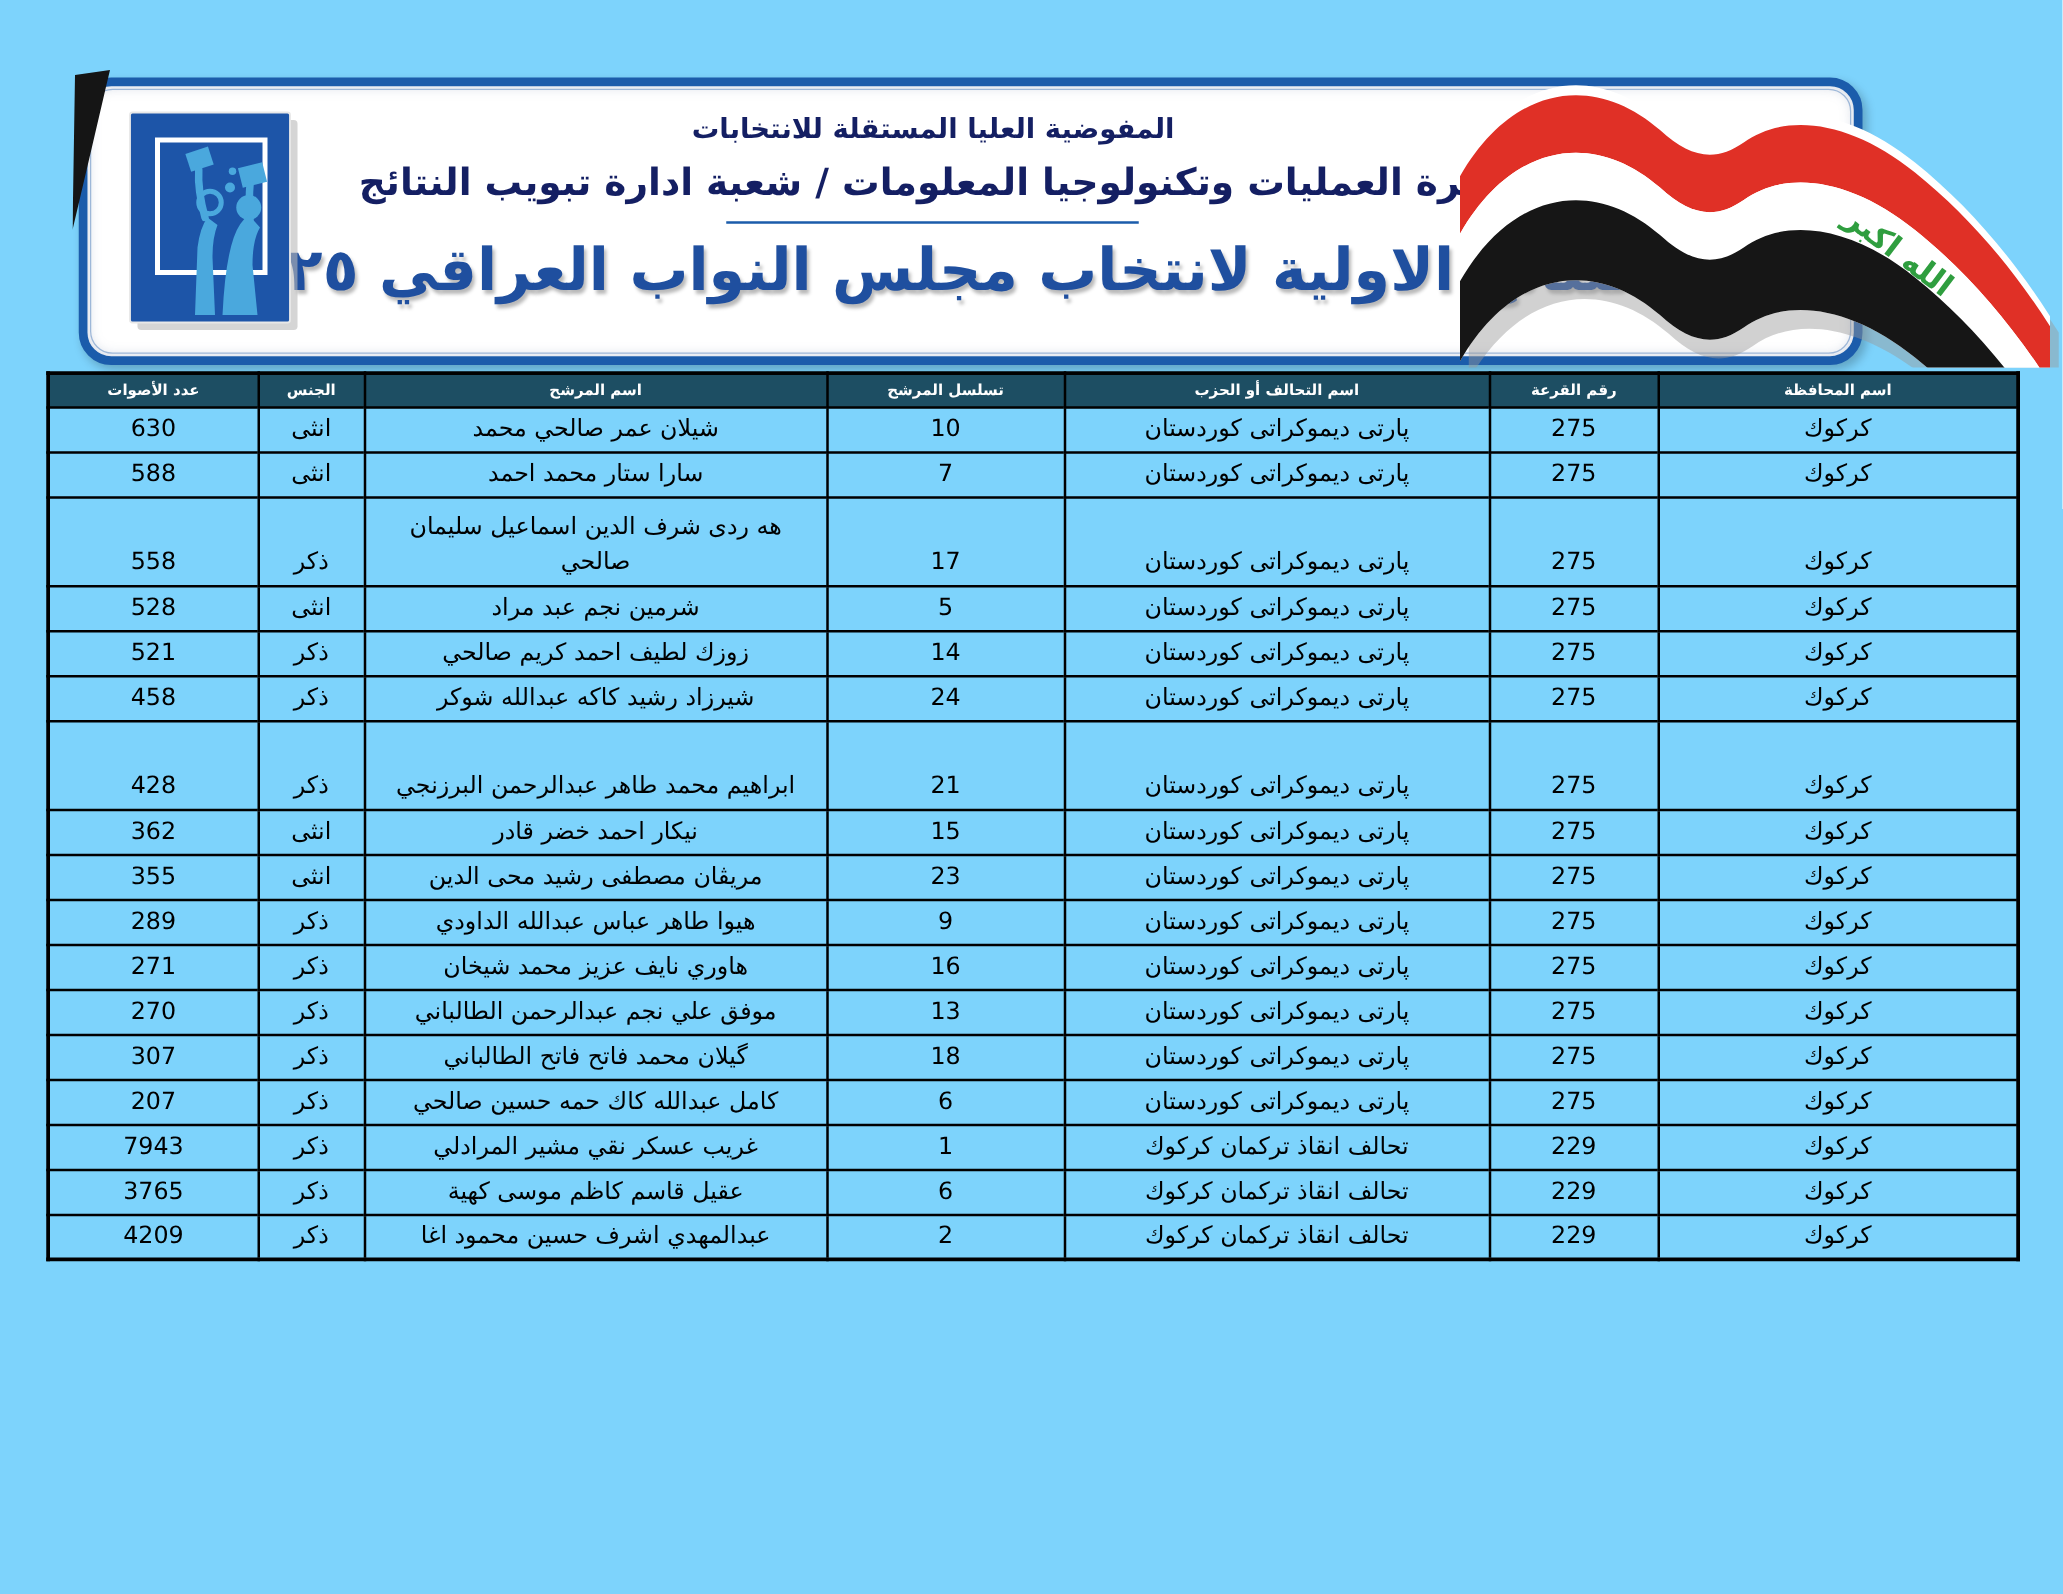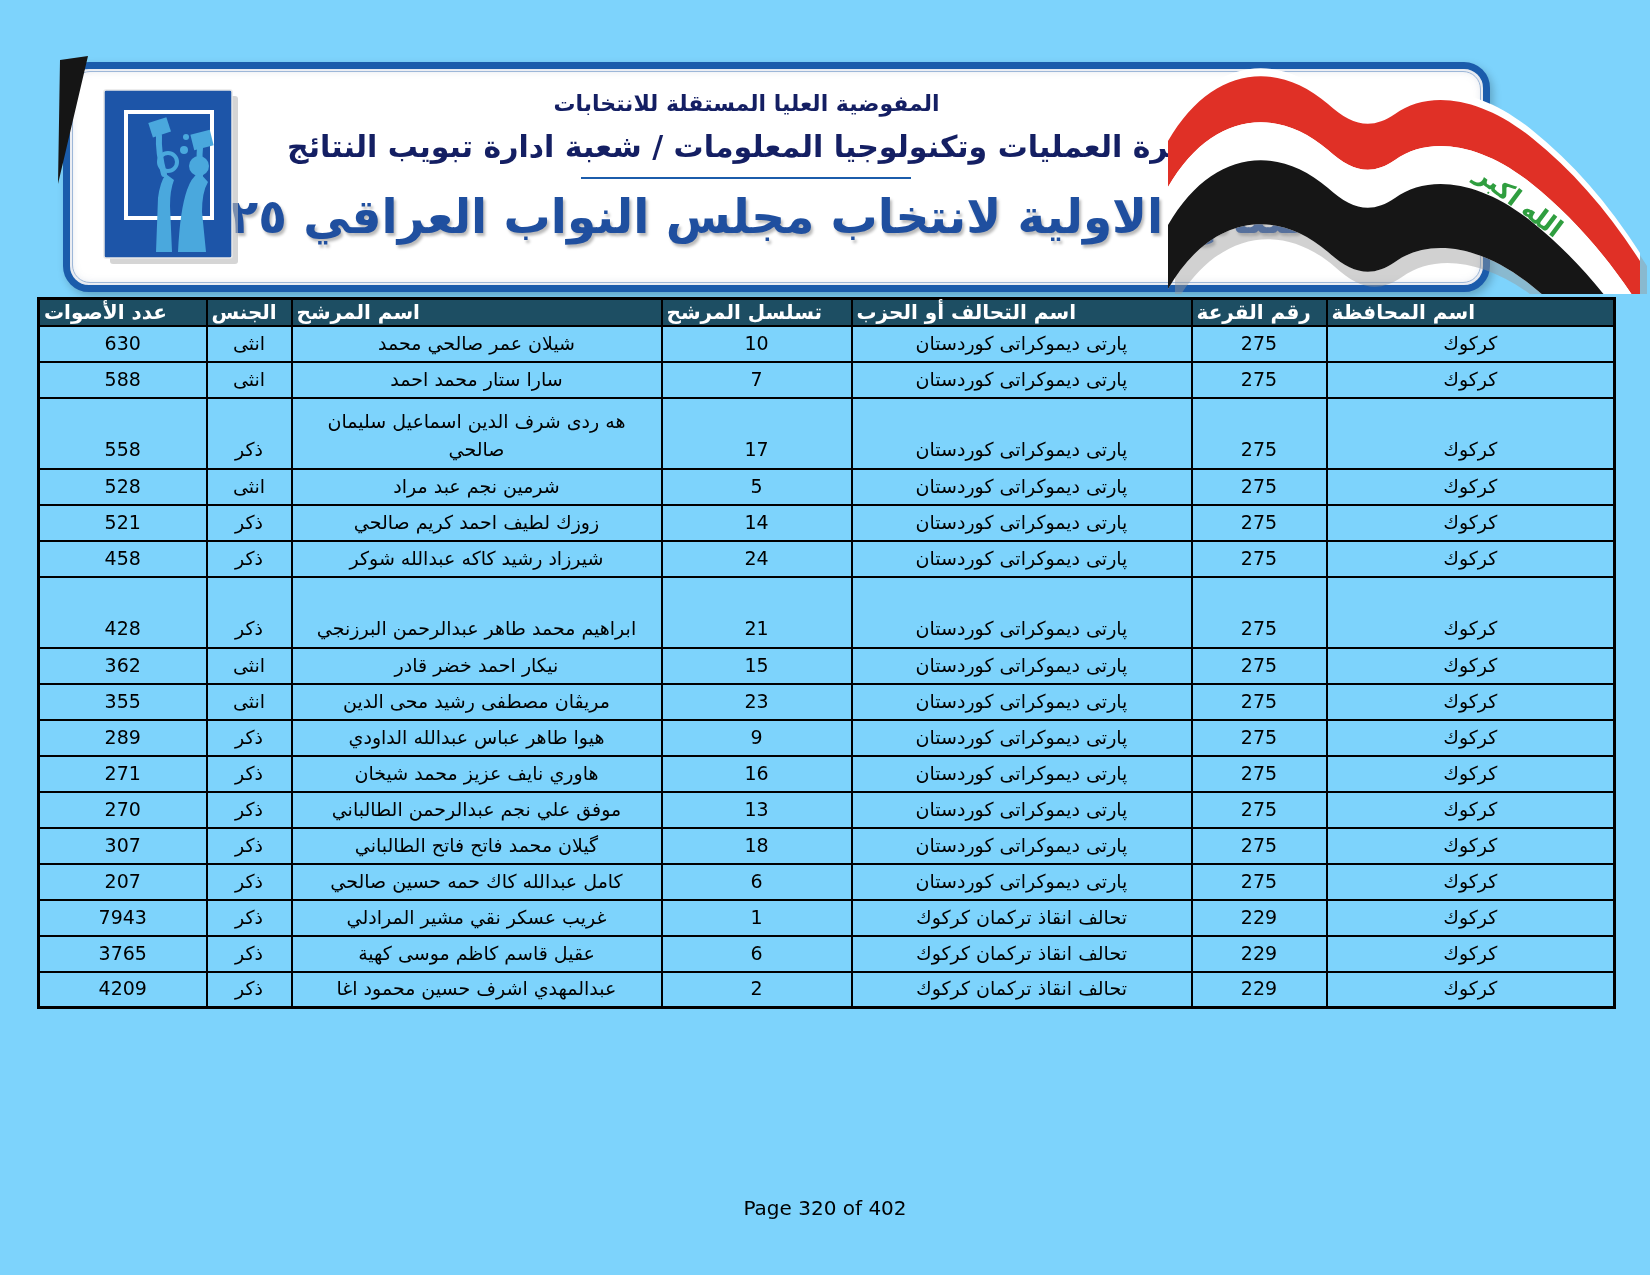--- a/index.html
+++ b/index.html
@@ -27,22 +27,22 @@
   }
   .logo-wrap{ position:absolute; left:100px; top:86px; z-index:2; }
   .flag-wrap{ position:absolute; left:1140px; top:46px; z-index:4; }
   
   table.results{
     position:absolute; left:37px; top:297px; width:1576px;
     border-collapse:collapse; direction:rtl; table-layout:fixed;
     font-family:"DejaVu Sans", sans-serif;
   }
   table.results th{
-    background:#1d4e63; color:#fff; font-size:20px; font-weight:bold;
-    border:2px solid #000; height:27px; padding:0 4px; text-align:left; vertical-align:middle;
+    background:#1d4e63; color:#fff; font-size:12px; font-weight:bold;
+    border:2px solid #000; height:27px; padding:0 4px; text-align:center; vertical-align:middle;
   }
   table.results td{
     border:2px solid #000; font-size:19px; color:#000; text-align:center;
     vertical-align:middle; height:36px; padding:1px 6px; white-space:pre-line; line-height:1.45;
   }
   table.results{ border:3px solid #000; }
   tr.tall td{ height:71px; vertical-align:bottom; padding-bottom:4px; }
   
   .footer{
     position:absolute; top:1196px; width:100%; text-align:center;
@@ -277,15 +277,14 @@
         <td>229</td>
         <td>تحالف انقاذ تركمان كركوك</td>
         <td>2</td>
         <td>عبدالمهدي اشرف حسين محمود اغا</td>
         <td>ذكر</td>
         <td>4209</td>
       </tr>
       </tbody>
   </table>
 
-  <div class="footer">Page 320 of 402</div>
 
 </div>
 
 </body></html>

